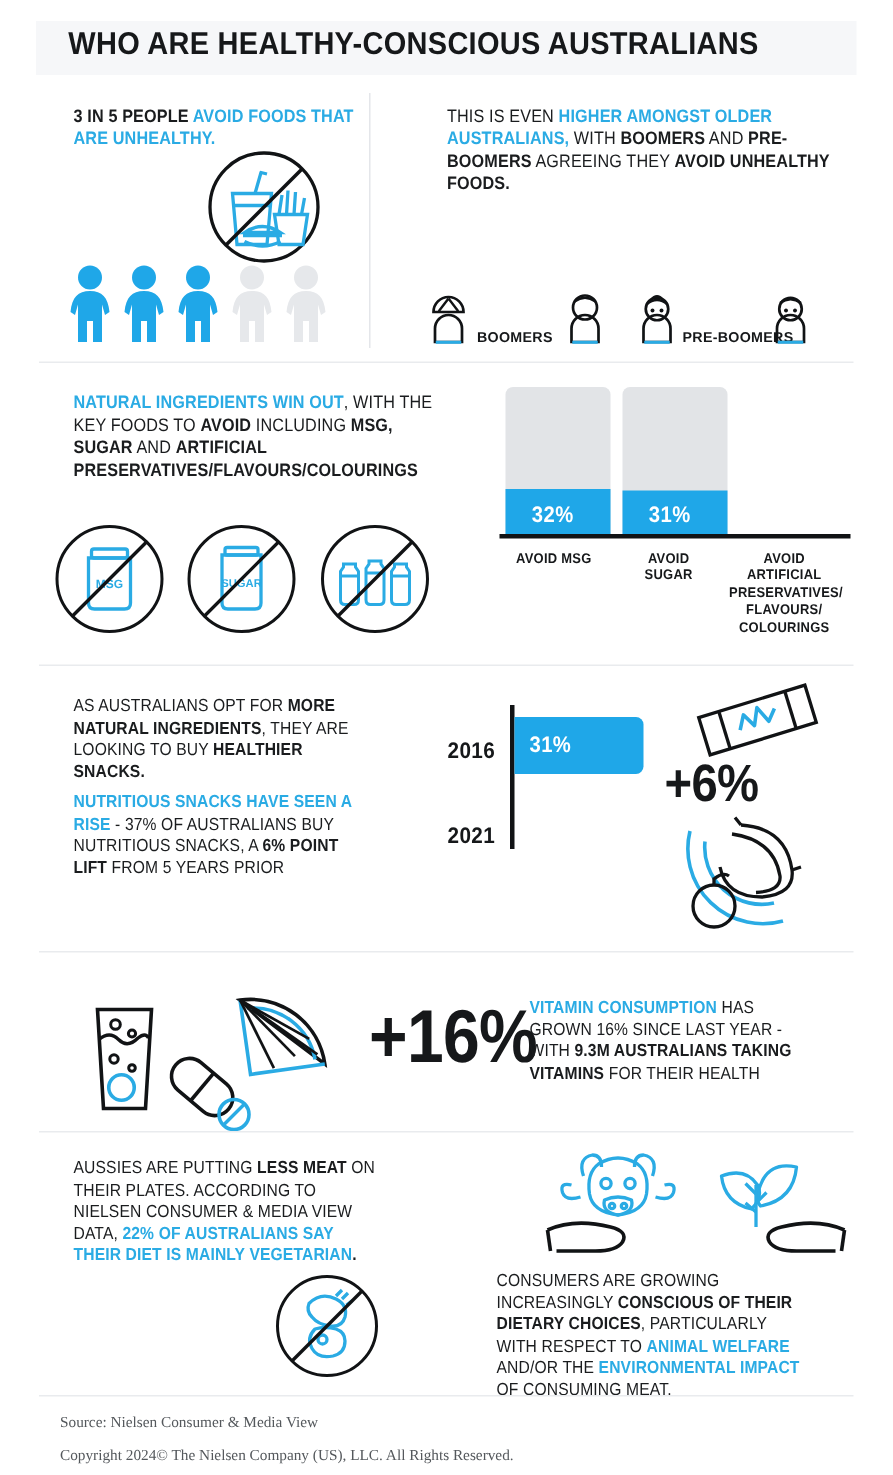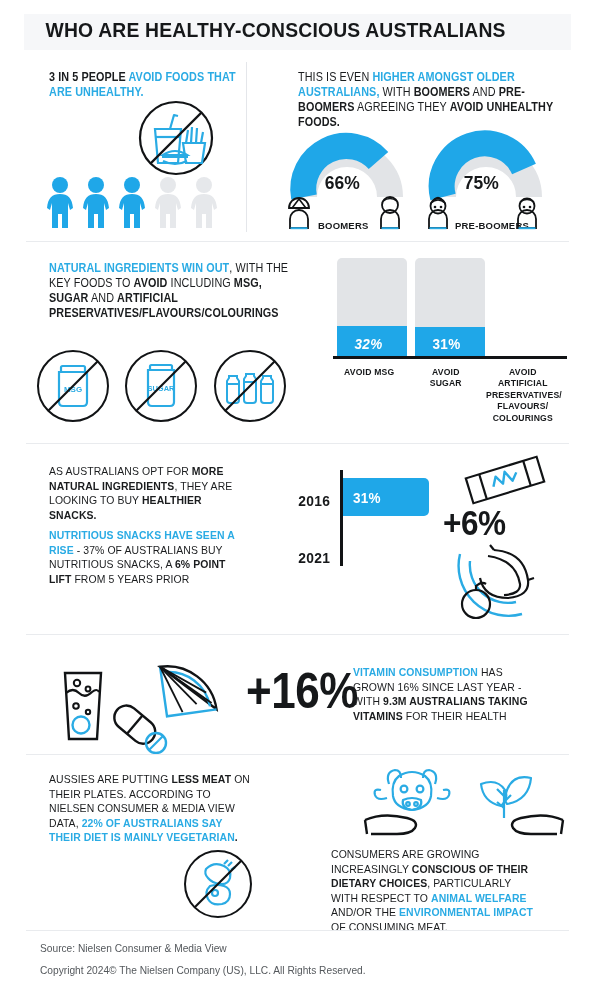--- a/index.html
+++ b/index.html
@@ -147,21 +147,21 @@
     position: absolute;
     font-family: "Liberation Sans Narrow", "Liberation Sans", sans-serif;
     font-weight: bold;
     color: #16181a;
     letter-spacing: -0.5px;
   }
 
   
   .footer {
     position: absolute; left: 40px;
-    font-family: Liberation Sans, sans-serif;
+    font-family: Liberation Serif, serif;
     font-size: 10.2px;
     color: #54585c;
   }
 
   svg { display: block; overflow: visible; }
 </style>
 </head>
 <body>
 
 <div id="page">
@@ -213,52 +213,38 @@
     <svg width="32" height="54" viewBox="0 0 32 54">
       <circle cx="16" cy="9" r="8" fill="#e6e8eb"></circle>
       <path d="M16 18 C8 18 4 22 3 32 L6 34 L8 27 L8 52 L14 52 L14 38 L18 38 L18 52 L24 52 L24 27 L26 34 L29 32 C28 22 24 18 16 18 Z" fill="#e6e8eb"></path>
     </svg>
   </div>
 
   <div class="tblock cond" style="left:298px; top:70px; width:300px; font-size:12px; line-height:15px; font-weight:bold;">
     <span class="bk" style="font-weight:normal">THIS IS EVEN </span><span class="blue">HIGHER AMONGST OLDER AUSTRALIANS,</span><span class="bk" style="font-weight:normal"> WITH </span><span class="bk">BOOMERS</span><span class="bk" style="font-weight:normal"> AND </span><span class="bk">PRE-BOOMERS</span><span class="bk" style="font-weight:normal"> AGREEING THEY </span><span class="bk">AVOID UNHEALTHY FOODS.</span>
   </div>
 
-  <div class="gauge" style="left:288px; top:138px;">
-    <svg width="118" height="62" viewBox="0 0 118 62">
-      <path d="M16 59 A43 43 0 0 1 102 59" fill="none" stroke="#e2e4e7" stroke-width="26" stroke-linecap="butt"></path>
-      <path d="M16 59 A43 43 0 0 1 90.5 22.5" fill="none" stroke="#1fa7e8" stroke-width="26" stroke-linecap="butt"></path>
-    </svg>
-    <div class="lbl cond" style="top:34px; font-size:19px; transform:scaleX(0.92);">66%</div>
-  </div>
   <div style="position:absolute; left:286px; top:196px;">
     <svg width="26" height="34" viewBox="0 0 26 34">
       <path d="M13 2 A10 10 0 0 1 23 12 L3 12 A10 10 0 0 1 13 2 Z" fill="none" stroke="#111315" stroke-width="1.8"></path>
       <path d="M13 3 L6.5 11.5 M13 3 L19.5 11.5" fill="none" stroke="#111315" stroke-width="1.6"></path>
       <path d="M4 32 L4 23 A9 9 0 0 1 22 23 L22 32 Z" fill="none" stroke="#111315" stroke-width="1.8"></path>
       <line x1="4.5" y1="32.2" x2="21.5" y2="32.2" stroke="#2aabe4" stroke-width="2"></line>
     </svg>
   </div>
   <div class="gauge-caption" style="left:318px; top:220px;">BOOMERS</div>
   <div style="position:absolute; left:377px; top:196px;">
     <svg width="26" height="34" viewBox="0 0 26 34">
       <circle cx="13" cy="9" r="8" fill="none" stroke="#111315" stroke-width="1.8"></circle>
       <path d="M6 5 Q13 0 20 5" fill="none" stroke="#111315" stroke-width="1.6"></path>
       <path d="M4 32 L4 23 A9 9 0 0 1 22 23 L22 32 Z" fill="none" stroke="#111315" stroke-width="1.8"></path>
       <line x1="4.5" y1="32.2" x2="21.5" y2="32.2" stroke="#2aabe4" stroke-width="2"></line>
     </svg>
   </div>
 
-  <div class="gauge" style="left:427px; top:138px;">
-    <svg width="118" height="62" viewBox="0 0 118 62">
-      <path d="M16 59 A43 43 0 0 1 102 59" fill="none" stroke="#e2e4e7" stroke-width="26" stroke-linecap="butt"></path>
-      <path d="M16 59 A43 43 0 0 1 97 31" fill="none" stroke="#1fa7e8" stroke-width="26" stroke-linecap="butt"></path>
-    </svg>
-    <div class="lbl cond" style="top:34px; font-size:19px; transform:scaleX(0.92);">75%</div>
-  </div>
   <div style="position:absolute; left:425px; top:196px;">
     <svg width="26" height="34" viewBox="0 0 26 34">
       <circle cx="13" cy="10" r="7.5" fill="none" stroke="#111315" stroke-width="1.8"></circle>
       <path d="M6 7 Q13 1 20 7" fill="none" stroke="#111315" stroke-width="1.6"></path>
       <path d="M9 4 Q13 -1 17 4" fill="none" stroke="#111315" stroke-width="1.6"></path>
       <circle cx="10" cy="11" r="1.3" fill="#111315"></circle>
       <circle cx="16" cy="11" r="1.3" fill="#111315"></circle>
       <path d="M4 32 L4 23 A9 9 0 0 1 22 23 L22 32 Z" fill="none" stroke="#111315" stroke-width="1.8"></path>
       <line x1="4.5" y1="32.2" x2="21.5" y2="32.2" stroke="#2aabe4" stroke-width="2"></line>
     </svg>
@@ -309,21 +295,21 @@
         <line x1="15.5" y1="36" x2="26.5" y2="36"></line>
         <line x1="32.5" y1="34" x2="43.5" y2="34"></line>
         <line x1="49.5" y1="36" x2="60.5" y2="36"></line>
       </g>
       <line x1="13.5" y1="62.5" x2="62.5" y2="13.5" stroke="#111315" stroke-width="2.2"></line>
     </svg>
   </div>
 
   <div class="vbars" style="left:335px; top:258px; width:230px; height:98px;">
 
-    <div class="vbar-col" style="left:2px; width:70px; height:98px;font-style:italic;">
+    <div class="vbar-col" style="left:2px; width:70px; height:98px;">
       <div class="vbar-track" style="height:98px;"></div>
       <div class="vbar-fill" style="height:30px;"></div>
       <div class="vbar-val cond" style="transform:scaleX(0.9);">32%</div>
     </div>
 
     <div class="vbar-col" style="left:80px; width:70px; height:98px;">
       <div class="vbar-track" style="height:98px;"></div>
       <div class="vbar-fill" style="height:29px;"></div>
       <div class="vbar-val cond" style="transform:scaleX(0.9);">31%</div>
     </div>

